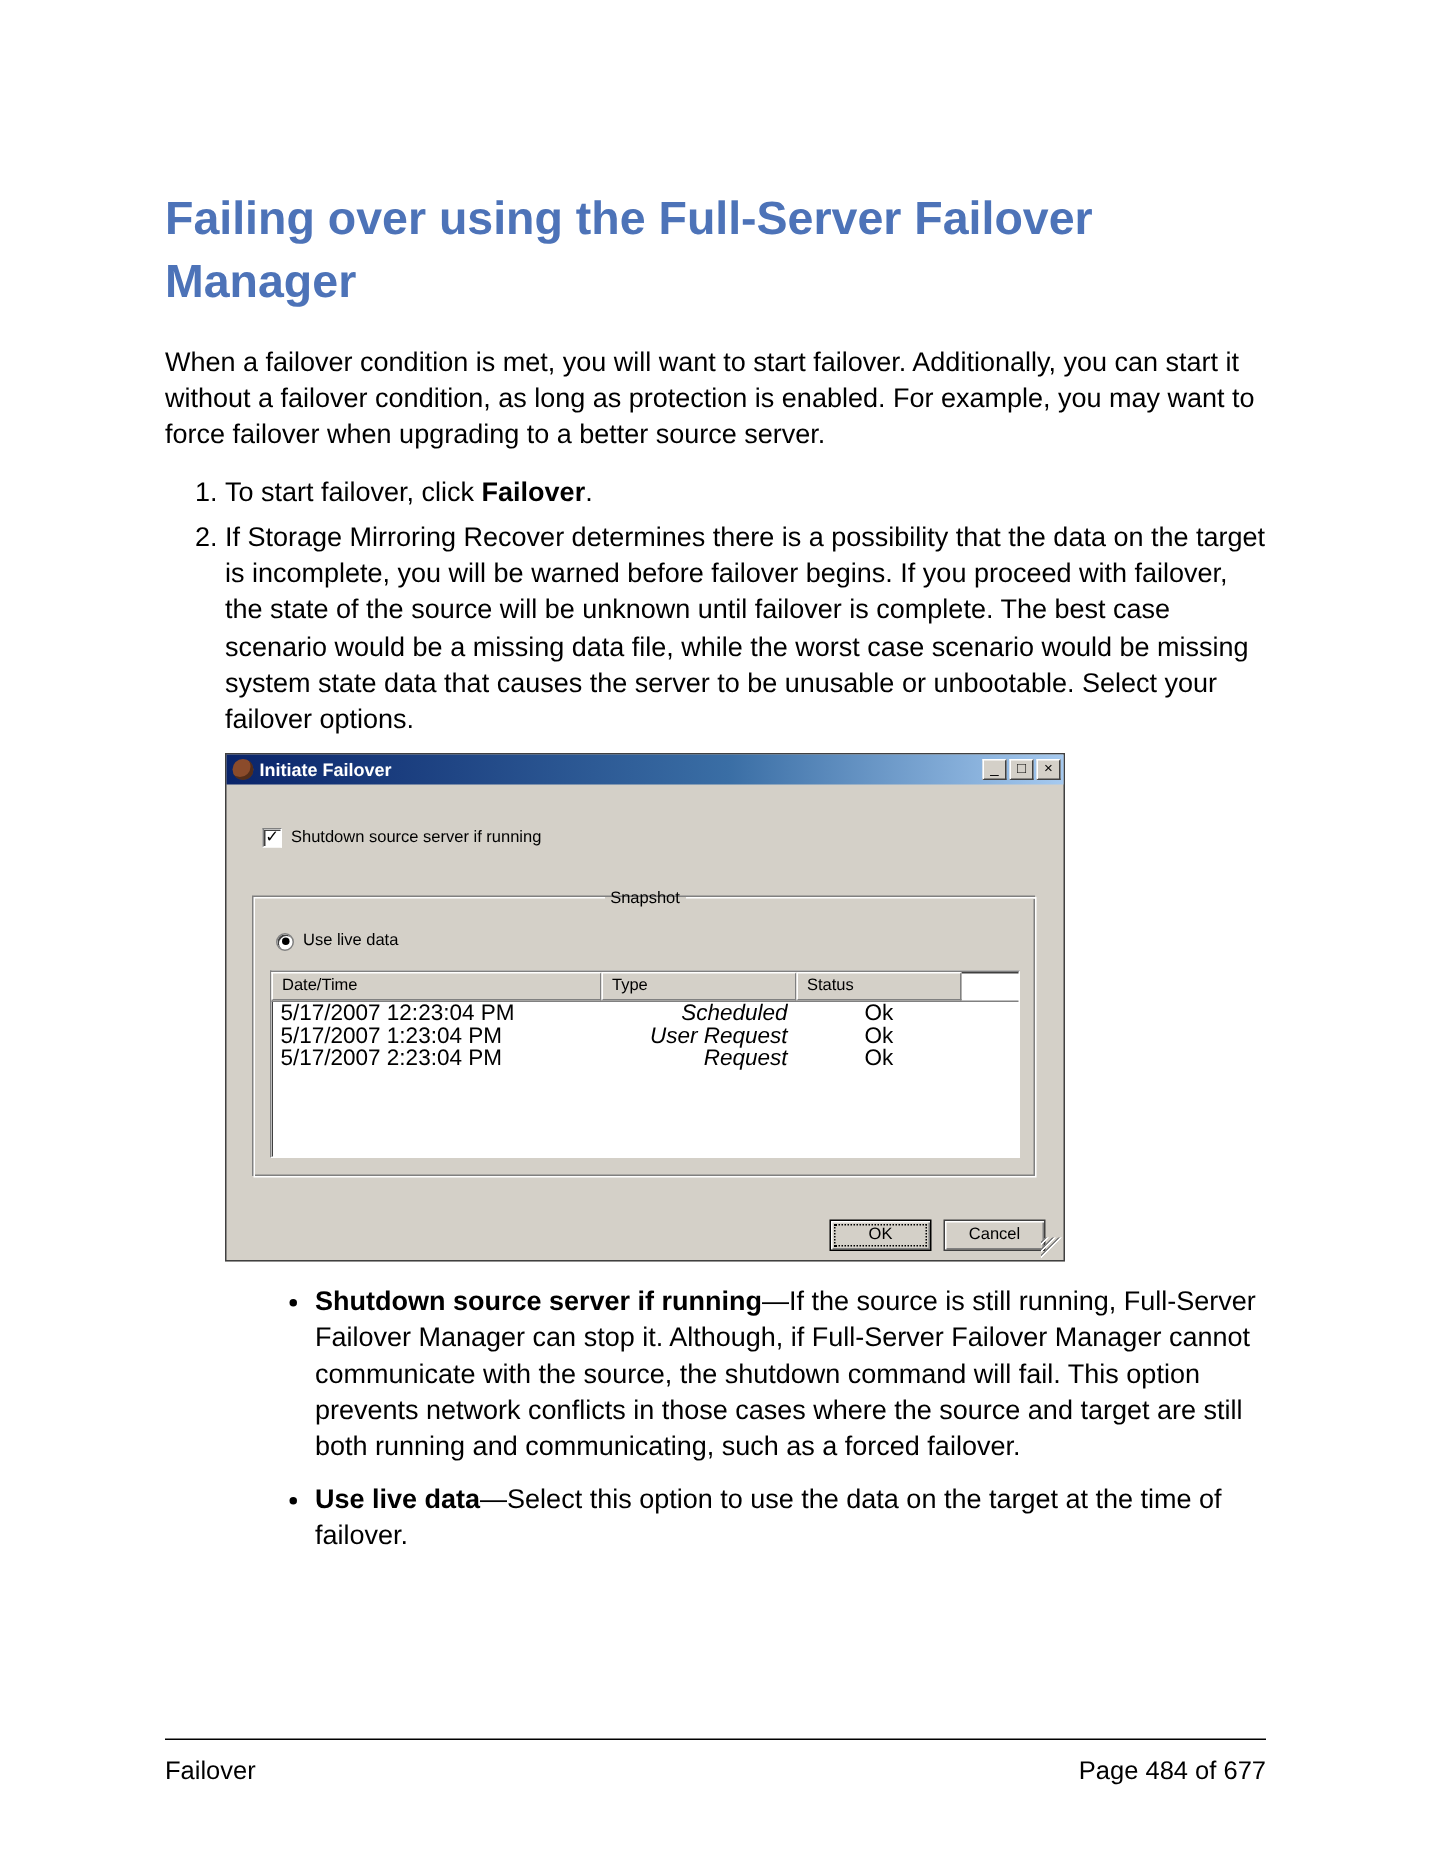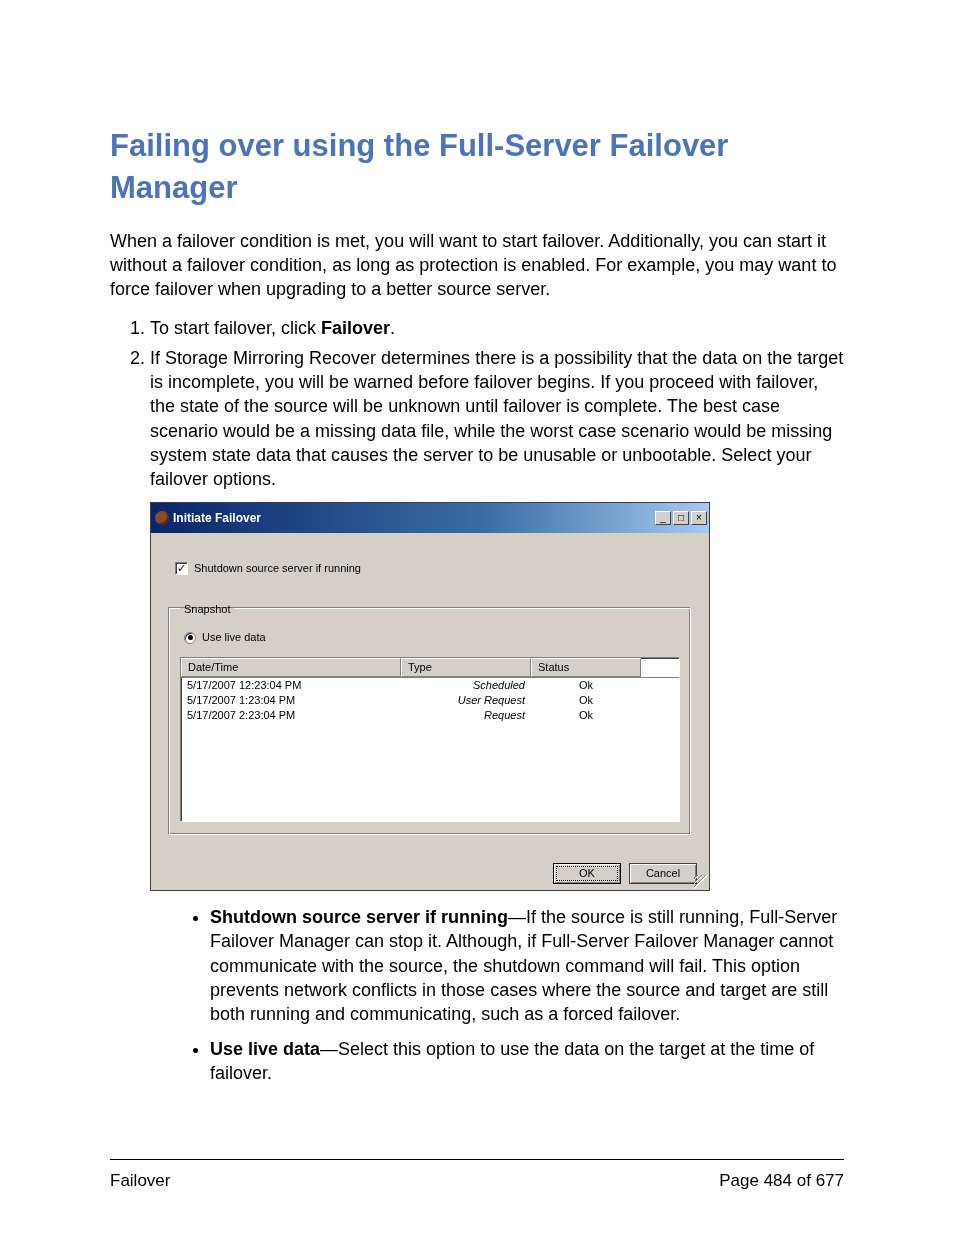--- a/index.html
+++ b/index.html
@@ -34,21 +34,21 @@
   .dialog {
     width: 560px;
     background: #d4d0c8;
     border: 1px solid #404040;
     font-family: Tahoma, Arial, sans-serif;
     font-size: 11px;
     color: #000;
     position: relative;
   }
   .titlebar {
-    height: 30px;
+    height: 20px;
     background: linear-gradient(90deg, #0a246a 0%, #3a6ea5 60%, #a6caf0 100%);
     color: #fff;
     display: flex;
     align-items: center;
     justify-content: space-between;
     padding: 0 2px 0 4px;
   }
   .titlebar .ticon {
     width: 14px; height: 14px; background: #8b4b2b;
     border-radius: 50%;
@@ -79,57 +79,57 @@
     display: inline-flex; align-items: center; justify-content: center;
     margin-right: 6px;
     font-size: 11px;
   }
   fieldset.snapshot {
     border: 1px solid #fff;
     box-shadow: -1px -1px 0 #808080, inset -1px -1px 0 #808080;
     padding: 8px 10px 12px 10px;
     margin: 0;
   }
-  fieldset.snapshot legend { padding: 0 4px; font-size: 11px; }
+  fieldset.snapshot legend { padding: 0 4px; font-size: 11px; text-align: center; }
   .radrow { display: flex; align-items: center; margin: 6px 0 12px 4px; }
   .radio {
     width: 12px; height: 12px; border-radius: 50%;
     background: #fff;
     border: 1px solid #808080;
     box-shadow: inset 1px 1px 0 #404040;
     display: inline-flex; align-items: center; justify-content: center;
     margin-right: 6px;
   }
   .radio .dot { width: 5px; height: 5px; border-radius: 50%; background: #000; }
   .listbox {
     background: #fff;
     border: 1px solid #808080;
     border-right-color: #fff;
     border-bottom-color: #fff;
     box-shadow: inset 1px 1px 0 #404040;
-    height: 165px;
+    height: 125px;
     width: 100%;
   }
   .listhead {
     display: flex;
     border-bottom: 1px solid #808080;
   }
   .colh {
     background: #d4d0c8;
     border: 1px solid #fff;
     border-right-color: #808080;
     border-bottom-color: #808080;
     padding: 1px 6px;
     font-size: 11px;
   }
   .colh.c1 { width: 220px; }
   .colh.c2 { width: 130px; }
   .colh.c3 { width: 110px; }
   .listrows .row { display: flex; }
-  .cell { padding: 0 6px; font-size: 11px; line-height: 15px; }
+  .cell { padding: 0 6px; font-size: 15px; line-height: 15px; }
   .cell.c1 { width: 220px; }
   .cell.c2 { width: 130px; text-align: right; font-style: italic; }
   .cell.c3 { width: 110px; text-align: center; }
   .btnrow {
     display: flex; justify-content: flex-end; gap: 8px;
     padding: 18px 12px 6px 0;
   }
   .btn {
     width: 68px; height: 21px;
     background: #d4d0c8;

